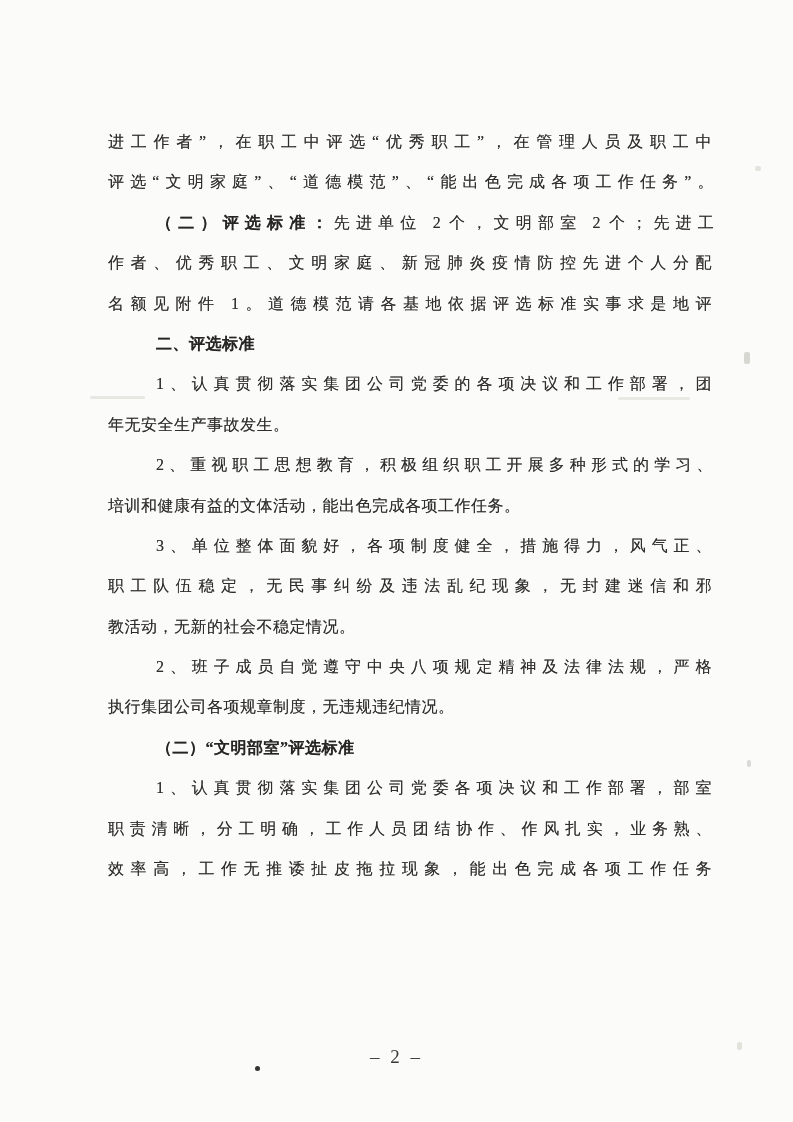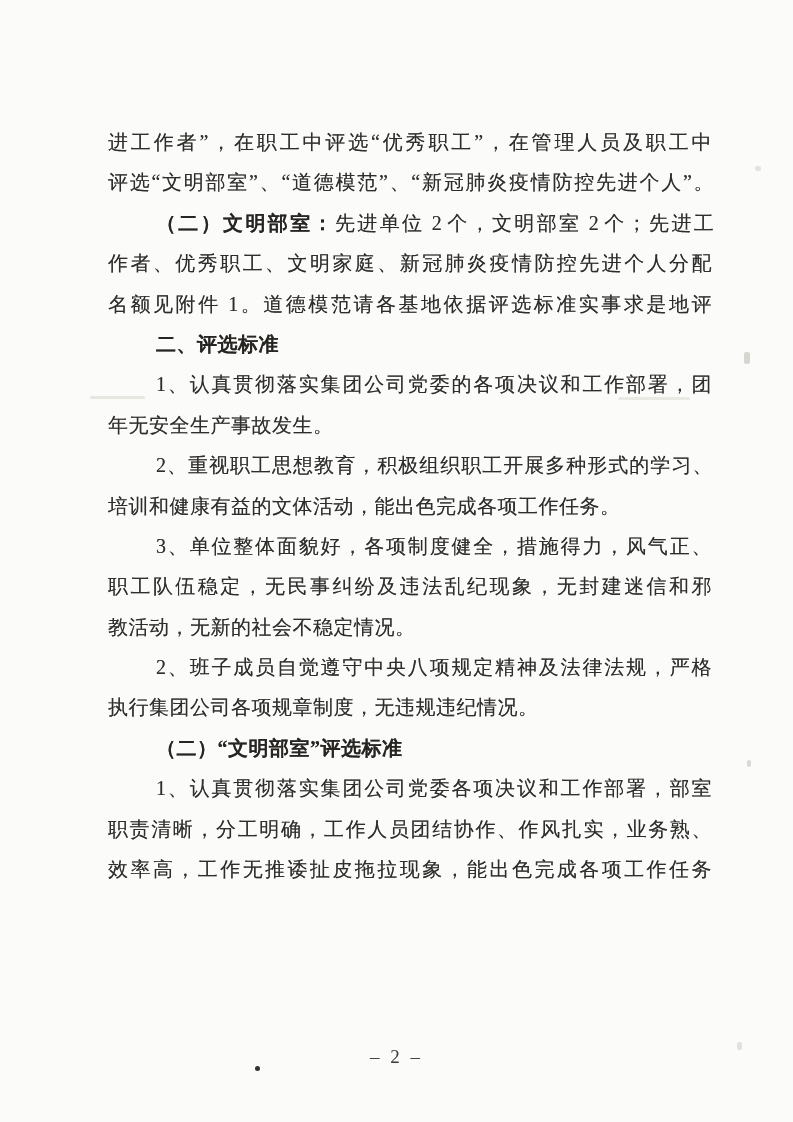--- a/index.html
+++ b/index.html
@@ -13,21 +13,21 @@
     font-family: "Liberation Serif", "DejaVu Serif", serif;
     color: #2f2e2b;
   }
   .doc-body {
     position: absolute;
     top: 122px;
     left: 108px;
     width: 604px;
   }
   .text-line {
-    font-size: 20px;
+    font-size: 16px;
     line-height: 40.4px;
     height: 40.4px;
     white-space: nowrap;
     text-align: left;
     letter-spacing: 0.5px;
     
     text-shadow: 0 0 0.45px rgba(47,46,43,0.55);
   }
   .text-line.justify {
     white-space: normal;
@@ -56,22 +56,22 @@
   .artifact.sp4   { left: 755px; top: 166px;  width: 6px;  height: 5px;  background: #e4e4df; border-radius: 2px; }
   .artifact.st1   { left: 90px;  top: 396px;  width: 55px; height: 3px;  background: #e7e7e2; border-radius: 2px; }
   .artifact.st2   { left: 618px; top: 397px;  width: 72px; height: 3px;  background: #eaeae5; border-radius: 2px; }
 </style>
 </head>
 <body>
 
 <div class="page">
   <div class="doc-body">
       <div class="text-line justify"><span>进工作者”，在职工中评选“优秀职工”，在管理人员及职工中</span></div>
-      <div class="text-line justify" style="letter-spacing: -1.51613px;"><span>评选“文明部室”、“道德模范”、“新冠肺炎疫情防控先进个人”。</span></div>
-      <div class="text-line indent justify" style="letter-spacing: -1.82759px;"><span class="bold">（二）文明部室：</span><span>先进单位 2 个，文明部室 2 个；先进工</span></div>
+      <div class="text-line justify" style="letter-spacing: -1.51613px;"><span>评选“文明家庭”、“道德模范”、“能出色完成各项工作任务”。</span></div>
+      <div class="text-line indent justify" style="letter-spacing: -1.82759px;"><span class="bold">（二）评选标准：</span><span>先进单位 2 个，文明部室 2 个；先进工</span></div>
       <div class="text-line justify"><span>作者、优秀职工、文明家庭、新冠肺炎疫情防控先进个人分配</span></div>
       <div class="text-line justify"><span>名额见附件 1。道德模范请各基地依据评选标准实事求是地评</span></div>
       <div class="text-line indent"><span class="bold">二、评选标准</span></div>
       <div class="text-line indent justify"><span>1、认真贯彻落实集团公司党委的各项决议和工作部署，团</span></div>
       <div class="text-line"><span>年无安全生产事故发生。</span></div>
       <div class="text-line indent justify" style="letter-spacing: -0.407407px;"><span>2、重视职工思想教育，积极组织职工开展多种形式的学习、</span></div>
       <div class="text-line"><span>培训和健康有益的文体活动，能出色完成各项工作任务。</span></div>
       <div class="text-line indent justify"><span>3、单位整体面貌好，各项制度健全，措施得力，风气正、</span></div>
       <div class="text-line justify"><span>职工队伍稳定，无民事纠纷及违法乱纪现象，无封建迷信和邪</span></div>
       <div class="text-line"><span>教活动，无新的社会不稳定情况。</span></div>

